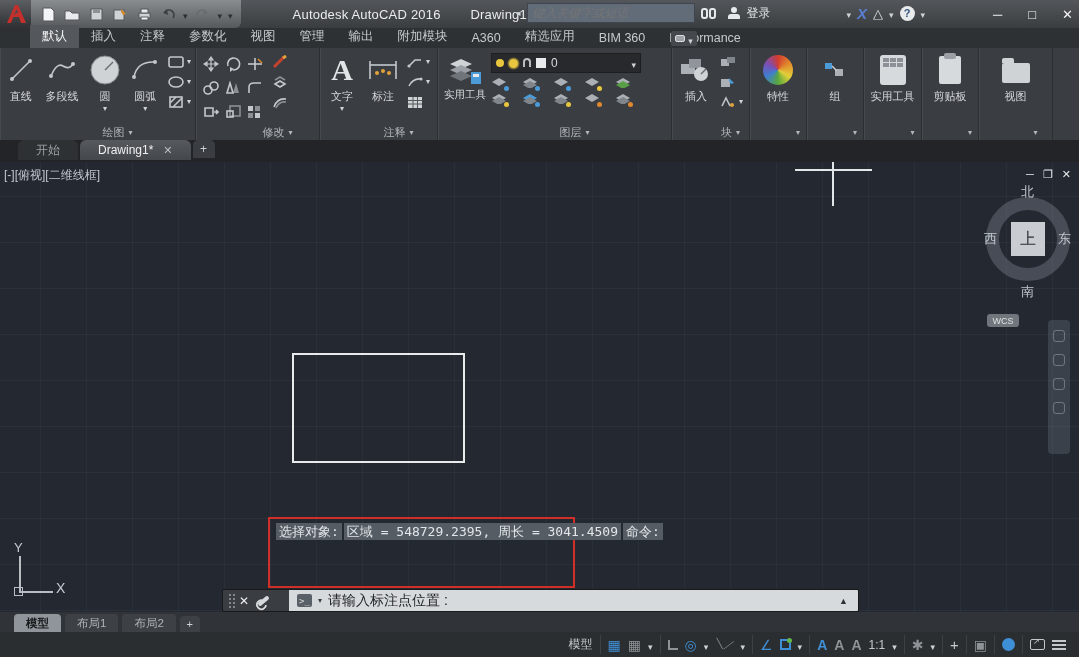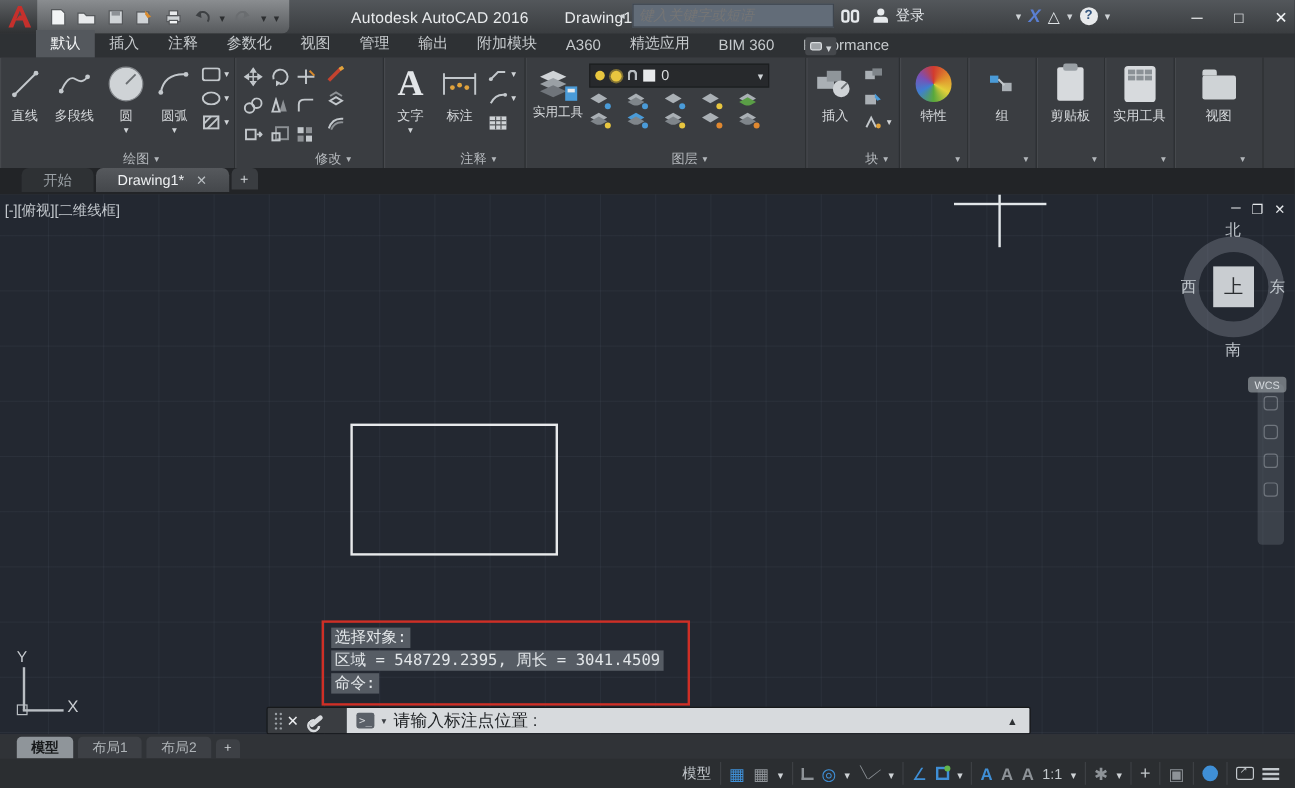--- a/index.html
+++ b/index.html
@@ -118,36 +118,36 @@
   .rect-shape { position:absolute; left:292px; top:191px; width:173px; height:110px;
     border:2px solid #e8eaec; }
   .ch-v { position:absolute; left:832px; top:0; width:1.5px; height:44px; background:#e2e6e9; }
   .ch-h { position:absolute; left:795px; top:7px; width:77px; height:1.5px; background:#e2e6e9; }
   .cube { position:absolute; left:978px; top:25px; width:100px; height:120px; }
   .cube-ring { position:absolute; left:8px; top:10px; width:84px; height:84px; border-radius:50%;
     border:13px solid rgba(145,153,163,0.33); }
   .cube-face { position:absolute; left:33px; top:35px; width:34px; height:34px; background:#c9cdd1;
     color:#2b2e31; font-size:16px; display:flex; align-items:center; justify-content:center; }
   .cdir { position:absolute; color:#c2c8ce; font-size:13px; }
-  .wcs { position:absolute; left:1040px; top:152px; width:32px; height:13px; background:#70767c;
+  .wcs { position:absolute; left:987px; top:152px; width:32px; height:13px; background:#70767c;
     border-radius:3px; color:#dde1e4; font-size:9px; display:flex; align-items:center; justify-content:center; }
   .navbar { position:absolute; left:1048px; top:158px; width:22px; height:134px;
     background:rgba(145,153,163,0.22); border-radius:4px; display:flex; flex-direction:column;
     align-items:center; gap:12px; padding-top:10px; }
   .navbar i { width:12px; height:12px; border:1.5px solid rgba(210,216,222,0.35); border-radius:3px; }
   .ucs { position:absolute; left:6px; top:378px; width:75px; height:68px; }
   .ucs .ylab { position:absolute; left:8px; top:0; color:#c8ccd0; font-size:13px; }
   .ucs .xlab { position:absolute; left:50px; top:40px; color:#c8ccd0; font-size:14px; }
   .ucs .vax { position:absolute; left:13px; top:16px; width:1.5px; height:36px; background:#b9bec3; }
   .ucs .hax { position:absolute; left:13px; top:51px; width:34px; height:1.5px; background:#b9bec3; }
   .ucs .org { position:absolute; left:8px; top:47px; width:9px; height:9px; border:1.5px solid #b9bec3; }
 
   
   .cmdhist { position:absolute; left:268px; top:355px; width:307px; height:71px;
-    border:2.5px solid #cf2f26; padding:4px 6px; display:flex; flex-direction:column; gap:2px; }
+    border:2.5px solid #cf2f26; padding:4px 6px; display:flex; gap:2px; }
   .cline { align-self:flex-start; background:#565c64; color:#e2e6e9; font-size:13px; line-height:17px;
     padding:0 3px; font-family:"DejaVu Sans Mono", monospace; white-space:pre; }
 
   
   .dock { position:absolute; left:222px; top:427px; width:637px; height:23px; display:flex;
     border:1px solid #17191b; border-radius:2px; overflow:hidden; }
   .dock-grip { width:66px; background:#3a3d41; display:flex; align-items:center; gap:8px; padding:0 6px;
     color:#dfe3e6; }
   .gripdots { display:inline-flex; flex-direction:column; gap:2px; }
   .gripdots i { width:2px; height:2px; background:#9aa0a5; border-radius:50%; box-shadow:4px 0 0 #9aa0a5; }
@@ -693,46 +693,46 @@
                 <rect x="11" y="8" width="8" height="7" fill="#aab0b5"></rect>
                 <path d="M8 5 L13 10" class="st"></path>
               </svg>
             </span>
           <span class="lbl">组</span>
         </div>
       </div>
       <div class="pfoot"></div>
     </div>
 
-    <div class="panel" style="width:57px">
-      <div class="pbody" style="justify-content:center">
-        <div class="bigtool" style="width:50px">
-          <span class="cv">
-              <span class="clip"></span>
-            </span>
-          <span class="lbl">剪贴板</span>
-        </div>
-      </div>
-      <div class="pfoot"></div>
-    </div>
-
     <div class="panel" style="width:58px">
       <div class="pbody" style="justify-content:center">
         <div class="bigtool" style="width:56px">
           <span class="cv">
               <span class="calc"><span class="scr"></span><span class="keys">
                   <i></i>
                   <i></i>
                   <i></i>
                   <i></i>
                   <i></i>
                   <i></i>
                 </span></span>
             </span>
           <span class="lbl">实用工具</span>
+        </div>
+      </div>
+      <div class="pfoot"></div>
+    </div>
+
+    <div class="panel" style="width:57px">
+      <div class="pbody" style="justify-content:center">
+        <div class="bigtool" style="width:50px">
+          <span class="cv">
+              <span class="clip"></span>
+            </span>
+          <span class="lbl">剪贴板</span>
         </div>
       </div>
       <div class="pfoot"></div>
     </div>
 
     <div class="panel" style="width:74px">
       <div class="pbody" style="justify-content:center">
         <div class="bigtool" style="width:48px">
           <span class="cv">
               <span class="folderic"></span>

